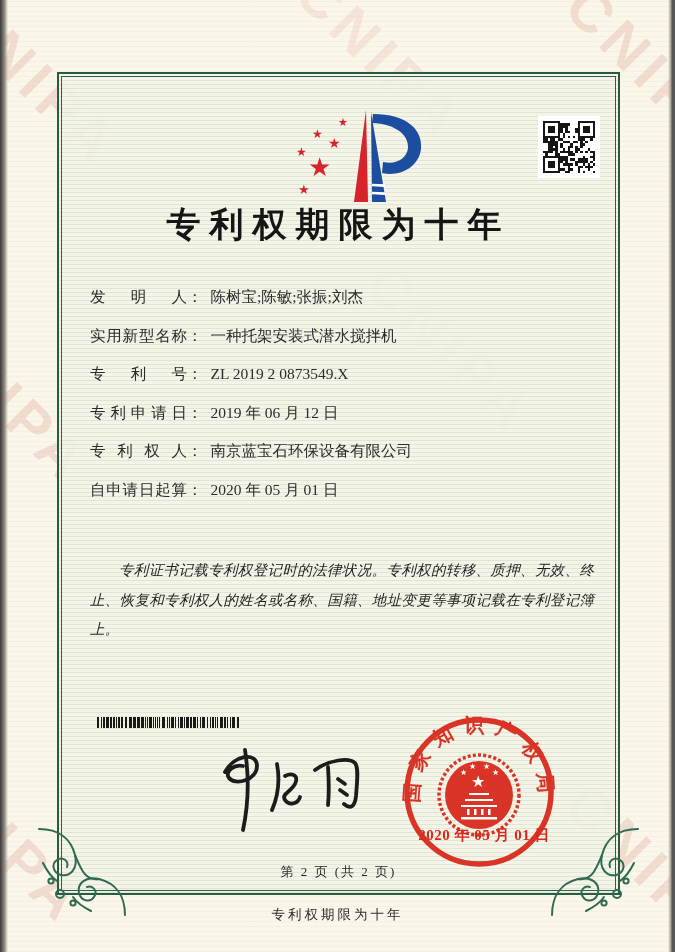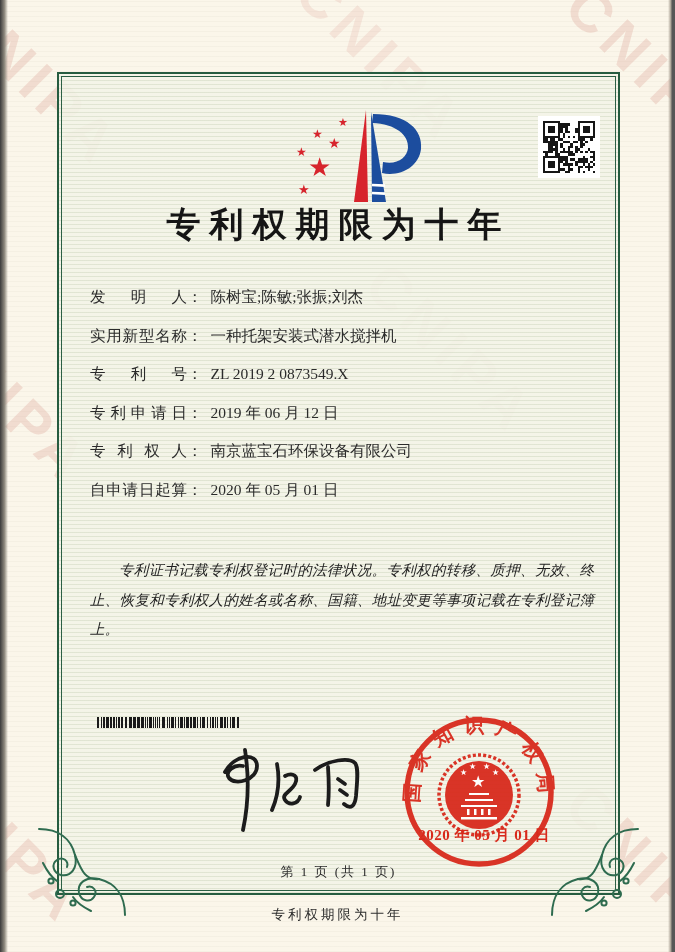--- a/index.html
+++ b/index.html
@@ -441,21 +441,21 @@
           <rect x="73" y="102" width="2.5" height="6"></rect>
           <rect x="80" y="102" width="2.5" height="6"></rect>
           <rect x="87" y="102" width="2.5" height="6"></rect>
           <rect x="94" y="102" width="2.5" height="6"></rect>
           <rect x="67" y="110" width="36" height="2.5"></rect>
         </g>
       </g>
     </svg>
     <div class="seal-date">2020 年 05 月 01 日</div>
 
-    <div class="pageno">第 1 页 (共 1 页)</div>
+    <div class="pageno">第 2 页 (共 2 页)</div>
 
     <svg class="orn br" viewBox="0 0 120 120">
       <g fill="none" stroke="#2e6b4f" stroke-width="2" stroke-linecap="round">
         <path d="M116,30 C96,30 84,40 80,56 C77,69 84,78 94,76 C102,74 104,65 98,61 C92,57 86,62 88,68"></path>
         <path d="M30,116 C30,96 40,84 56,80 C69,77 78,84 76,94 C74,102 65,104 61,98 C57,92 62,86 68,88"></path>
         <path d="M80,56 C74,70 70,82 56,80"></path>
         <path d="M112,64 C108,72 104,78 98,82"></path>
         <path d="M64,112 C72,108 78,104 82,98"></path>
         <circle cx="95" cy="95" r="4"></circle>
         <circle cx="104" cy="82" r="2.6"></circle>

